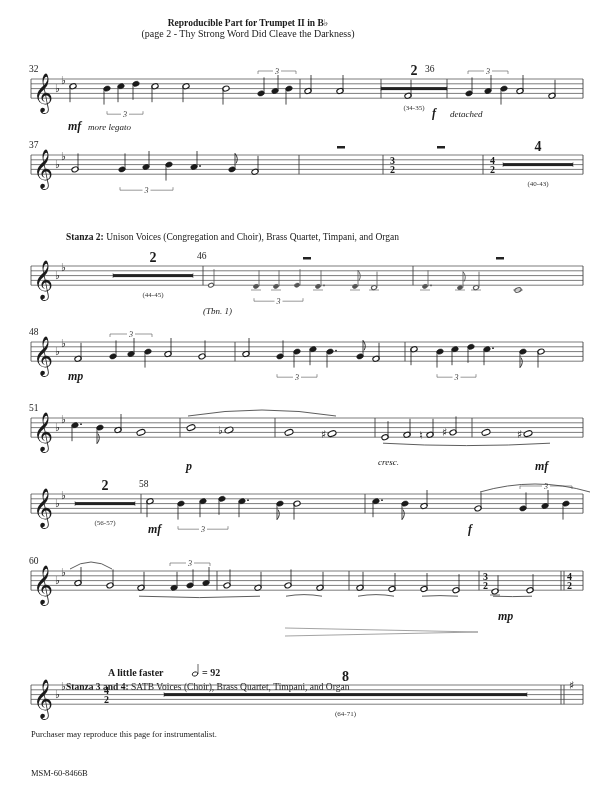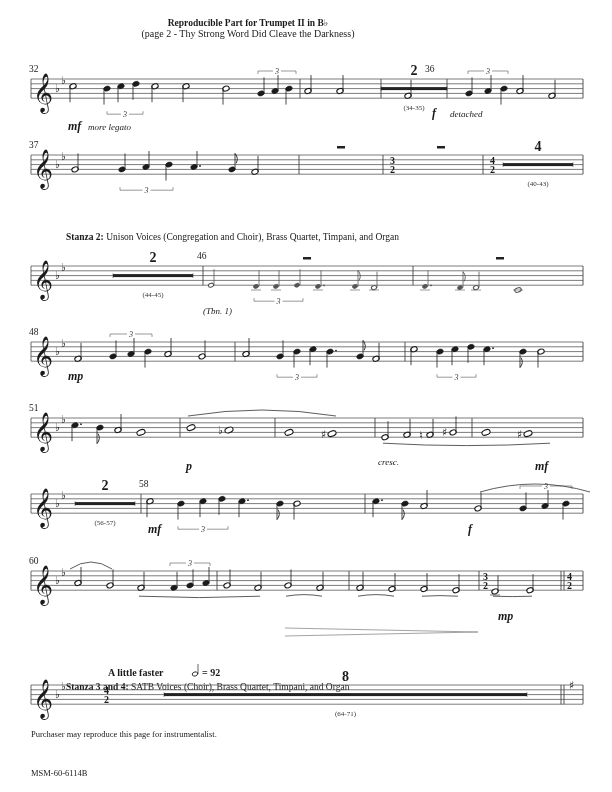--- a/index.html
+++ b/index.html
@@ -26,21 +26,21 @@
 </head>
 <body>
 
 <div class="hdr hdr-title">Reproducible Part for Trumpet II in B♭</div>
 <div class="hdr hdr-sub">(page 2 - Thy Strong Word Did Cleave the Darkness)</div>
 
 <div class="section" style="top:232px;"><b>Stanza 2:</b><span> Unison Voices (Congregation and Choir), Brass Quartet, Timpani, and Organ</span></div>
 <div class="section" style="top:645px;margin-top:37px;"><b>Stanza 3 and 4:</b><span> SATB Voices (Choir), Brass Quartet, Timpani, and Organ</span></div>
 
 <div class="footer" style="top:729px;">Purchaser may reproduce this page for instrumentalist.</div>
-<div class="footer" style="top:768px;">MSM-60-6114B</div>
+<div class="footer" style="top:768px;">MSM-60-8466B</div>
 
 <svg class="score" width="612" height="792" id="score">
     <g>
       <line x1="31" x2="583" y1="79" y2="79" stroke="#444" stroke-width="0.7"></line>
       <line x1="31" x2="583" y1="83.8" y2="83.8" stroke="#444" stroke-width="0.7"></line>
       <line x1="31" x2="583" y1="88.6" y2="88.6" stroke="#444" stroke-width="0.7"></line>
       <line x1="31" x2="583" y1="93.4" y2="93.4" stroke="#444" stroke-width="0.7"></line>
       <line x1="31" x2="583" y1="98.2" y2="98.2" stroke="#444" stroke-width="0.7"></line>
       <line x1="31" x2="31" y1="79" y2="98.2" stroke="#444" stroke-width="0.8"></line>
       <text x="33" y="104.2" class="clef">𝄞</text>

